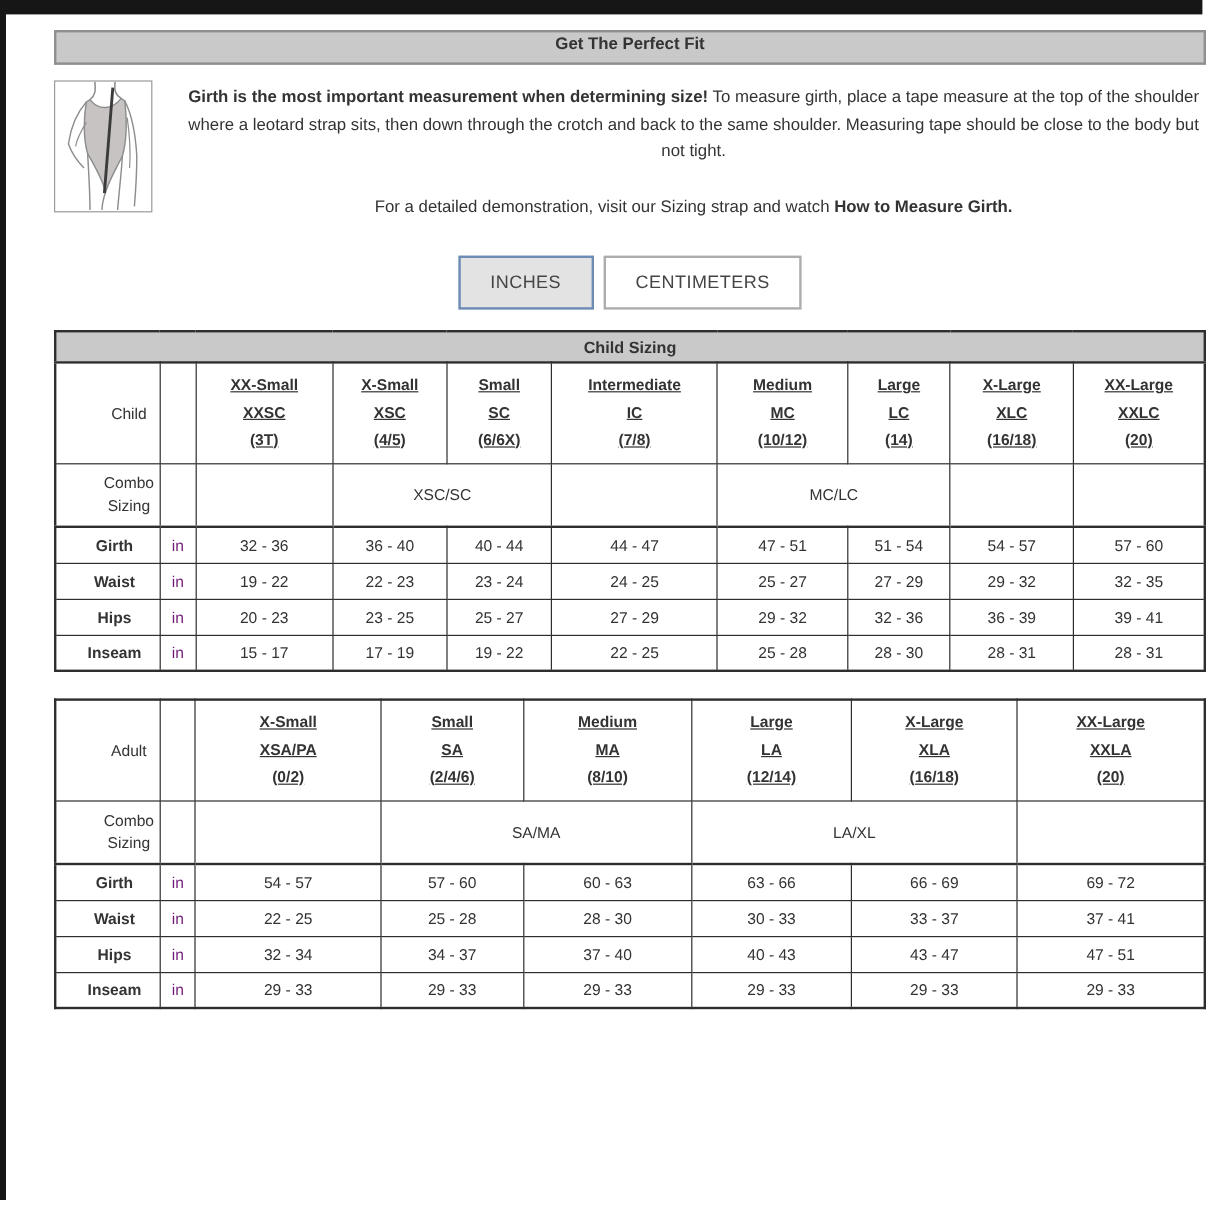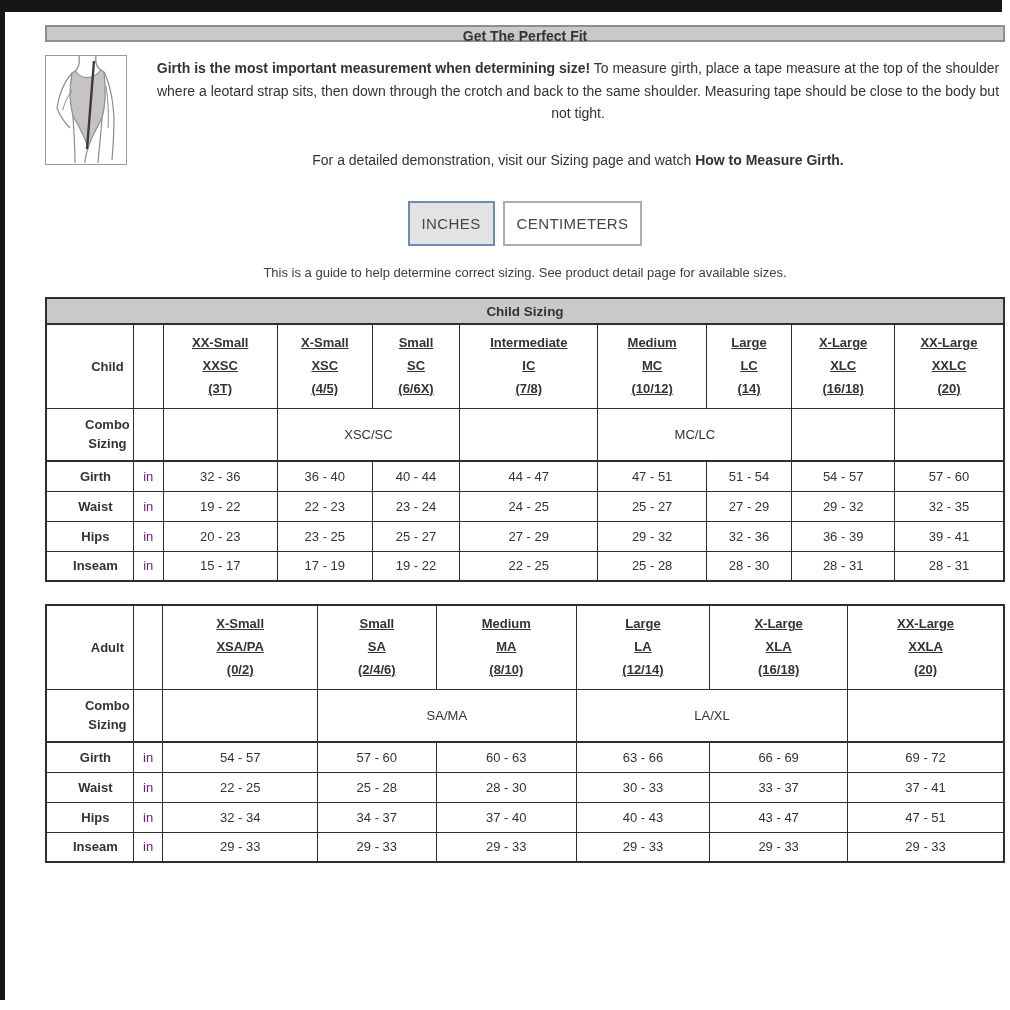--- a/index.html
+++ b/index.html
@@ -8,36 +8,36 @@
     width:1010px; height:1010px; position:relative; overflow:hidden;
     background:#ffffff; color:#333;
     font-family:"Liberation Sans", sans-serif;
   }
   .frame-top { position:absolute; top:0; left:0; width:1002px; height:12px; background:#161616; }
   .frame-left { position:absolute; top:0; left:0; width:5px; height:1000px; background:#161616; }
 
   .content { position:absolute; left:45px; top:25px; width:960px; }
 
   .title-bar {
-    height:17px; background:#c9c9c9; border:2px solid #8f8f8f;
+    height:29px; background:#c9c9c9; border:2px solid #8f8f8f;
     text-align:center; font-weight:bold; font-size:14px; line-height:19px;
   }
 
   .intro { display:flex; margin-top:13px;gap:12px; }
   .illus {
     width:82px; height:110px; border:1px solid #9a9a9a; background:#fff; flex:none;
   }
   .intro-right { flex:1; margin-left:12px; }
   .intro-text { margin:2px 0 0; text-align:center; font-size:14px; line-height:1.62; }
   .demo-line { text-align:center; font-size:14px; margin:27px 0 0; }
 
   .unit-toggle { text-align:center; margin-top:33px; }
   .unit-btn {
     font-family:"Liberation Sans", sans-serif; font-size:15px; color:#454545;
-    background:#ffffff; border:2px solid #adadad; padding:12px 12px; margin:0 4px;
+    background:#ffffff; border:2px solid #adadad; padding:12px 25px; margin:0 4px;
     letter-spacing:0.4px; cursor:pointer;
   }
   .unit-btn.active { background:#e3e3e3; border-color:#6d8cb5; }
 
   .guide-note { text-align:center; font-size:13px; color:#3d3d3d; margin:19px 0 0; }
 
   .table-wrap { margin-top:17px; }
   .table-wrap.adult { margin-top:22px; }
 
   table.size-table {
@@ -47,21 +47,21 @@
   .size-table th, .size-table td {
     border:1px solid #2e2e2e; text-align:center; vertical-align:middle;
     font-size:13px; color:#333; padding:2px 1px; overflow:hidden;
   }
   .size-table .section-title {
     background:#c9c9c9; font-size:13.5px; font-weight:bold; height:26px;
     border-bottom:2px solid #2e2e2e;
   }
   .size-table tr.header-row th, .size-table tr.header-row td { height:84px; }
   .size-table .size-head { font-weight:bold; line-height:1.75;text-decoration:underline; }
-  .size-table .corner-label { font-weight:bold;padding-left:36px; }
+  .size-table .corner-label { font-weight:normal;padding-left:36px; }
   .size-table tr.combo-row th, .size-table tr.combo-row td { height:53px; border-bottom:2px solid #2e2e2e; }
   .size-table .combo-label { line-height:1.5; }
   .size-table tr.data-row th, .size-table tr.data-row td { height:30px; }
   .size-table .row-label { font-weight:bold;padding-left:12px; }
   .size-table .unit-cell { font-weight:normal; color:#701a75; }
   .size-table .value-cell { font-weight:normal; }
 </style>
 </head>
 <body>
 
@@ -91,29 +91,28 @@
 
         <path d="M27,60 C28,76 29,92 29,107" fill="none" stroke="#8d8d8d" stroke-width="1.2"></path>
         <path d="M42,92 C40,98 39,103 39,107" fill="none" stroke="#8d8d8d" stroke-width="1.2"></path>
         <path d="M56,62 C55,78 53,94 52,107" fill="none" stroke="#8d8d8d" stroke-width="1.2"></path>
 
         <path d="M48,5 L41,93" fill="none" stroke="#3b3b3b" stroke-width="2.4"></path>
       </svg>
     </div>
     <div class="intro-right">
       <p class="intro-text"><strong>Girth is the most important measurement when determining size!</strong><span> To measure girth, place a tape measure at the top of the shoulder where a leotard strap sits, then down through the crotch and back to the same shoulder. Measuring tape should be close to the body but not tight.</span></p>
-      <p class="demo-line"><span>For a detailed demonstration, visit our Sizing page and watch </span><strong>How to Measure Girth.</strong></p>
+      <p class="demo-line"><span>For a detailed demonstration, visit our Sizing strap and watch </span><strong>How to Measure Girth.</strong></p>
     </div>
   </div>
 
   <div class="unit-toggle">
     <button class="unit-btn active">INCHES</button><button class="unit-btn">CENTIMETERS</button>
   </div>
 
-  <p class="guide-note">This is a guide to help determine correct sizing. See product detail page for available sizes.</p>
 
   <div class="table-wrap">
       <table class="size-table">
         <colgroup>
           <col style="width: 9.1%;">
           <col style="width: 3.1%;">
           <col style="width: 11.9%;">
           <col style="width: 9.9%;">
           <col style="width: 9.1%;">
           <col style="width: 14.4%;">

